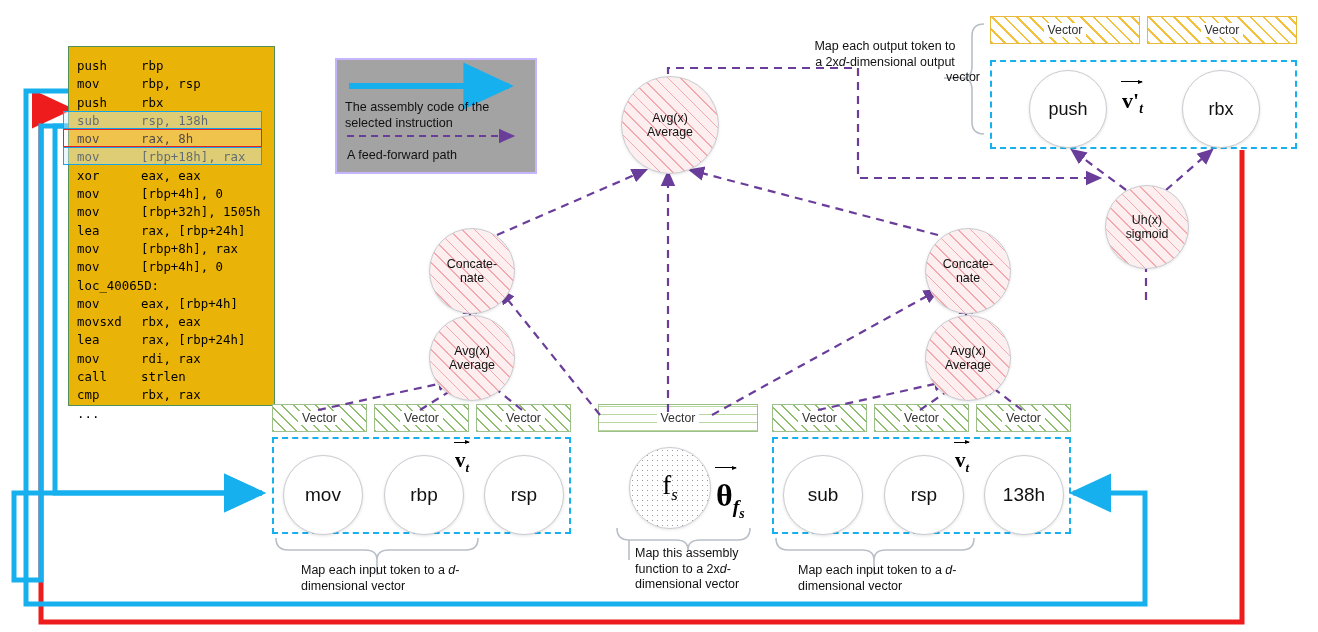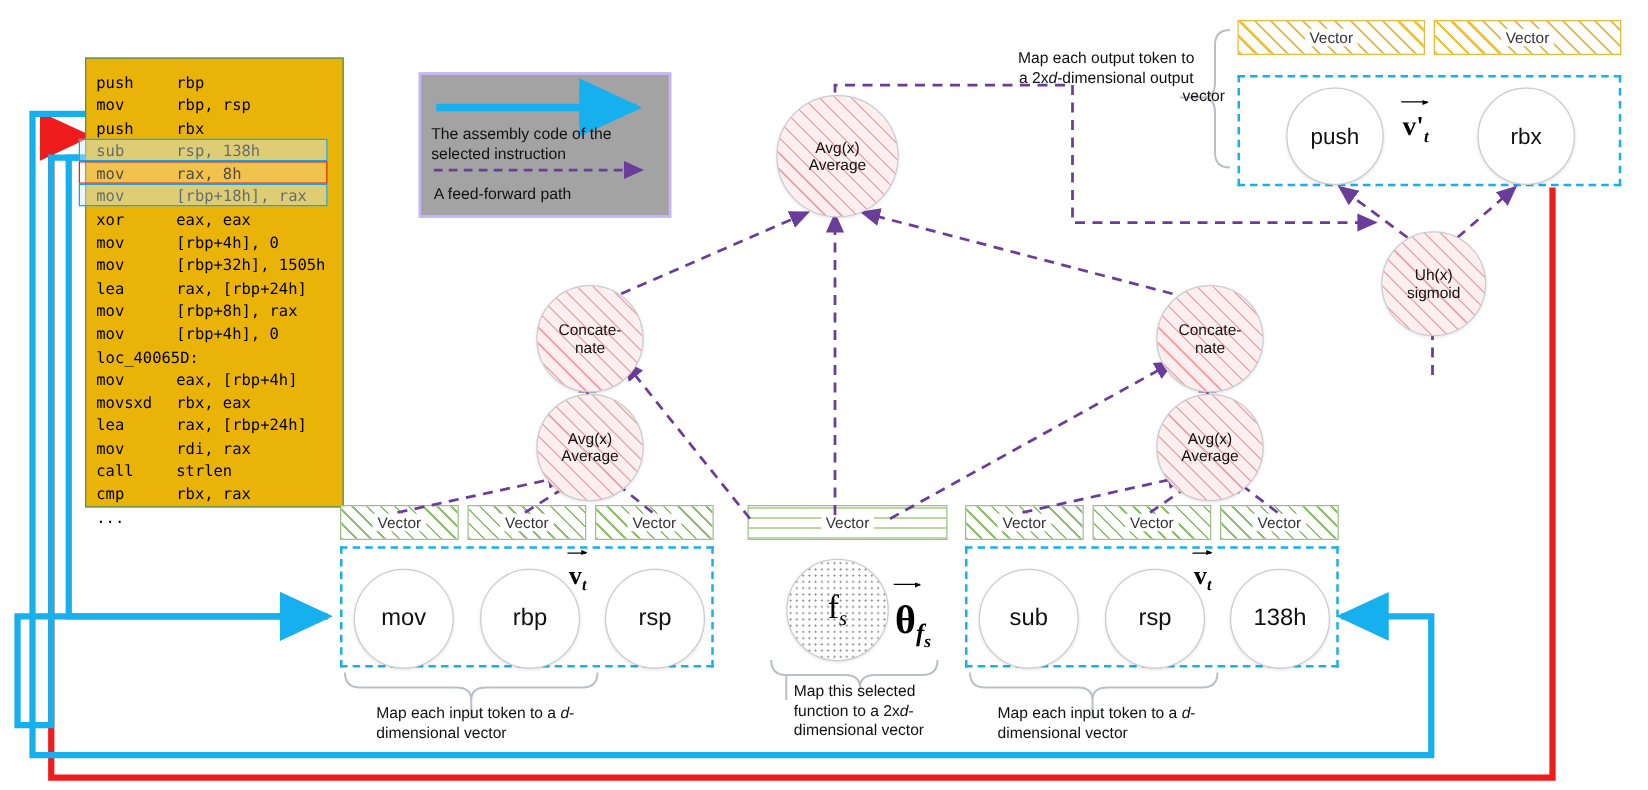--- a/index.html
+++ b/index.html
@@ -210,21 +210,21 @@
   <div class="vec vec-grid" style="left:598px;top:404px;width:160px;">
     <span class="vlab">Vector</span>
     </div>
   <div id="fs-node" style="left:629px;top:447px;width:80px;height:80px;">
     <span class="math" style="position:static;font-size:27px;"><span>f</span><span class="sub">s</span></span>
   </div>
   <div class="math" style="left:716px;top:477px;font-size:32px;font-weight:bold;">
     <span class="vec-arrow"><span class="bar"></span><span>θ</span></span><span class="sub"><span>f</span><span style="font-size:.7em;vertical-align:sub;">s</span></span>
   </div>
   <div class="anno" style="left:635px;top:546px;width:130px;">
-    <span>Map this selected</span><br>
+    <span>Map this assembly</span><br>
     <span>function to a 2x</span><i>d</i><span>-</span><br>
     <span>dimensional vector</span>
   </div>
 
   <div class="vec vec-green" style="left:772px;top:404px;width:95px;">
     <span class="vlab">Vector</span>
     </div>
   <div class="vec vec-green" style="left:874px;top:404px;width:95px;">
     <span class="vlab">Vector</span>
     </div>

